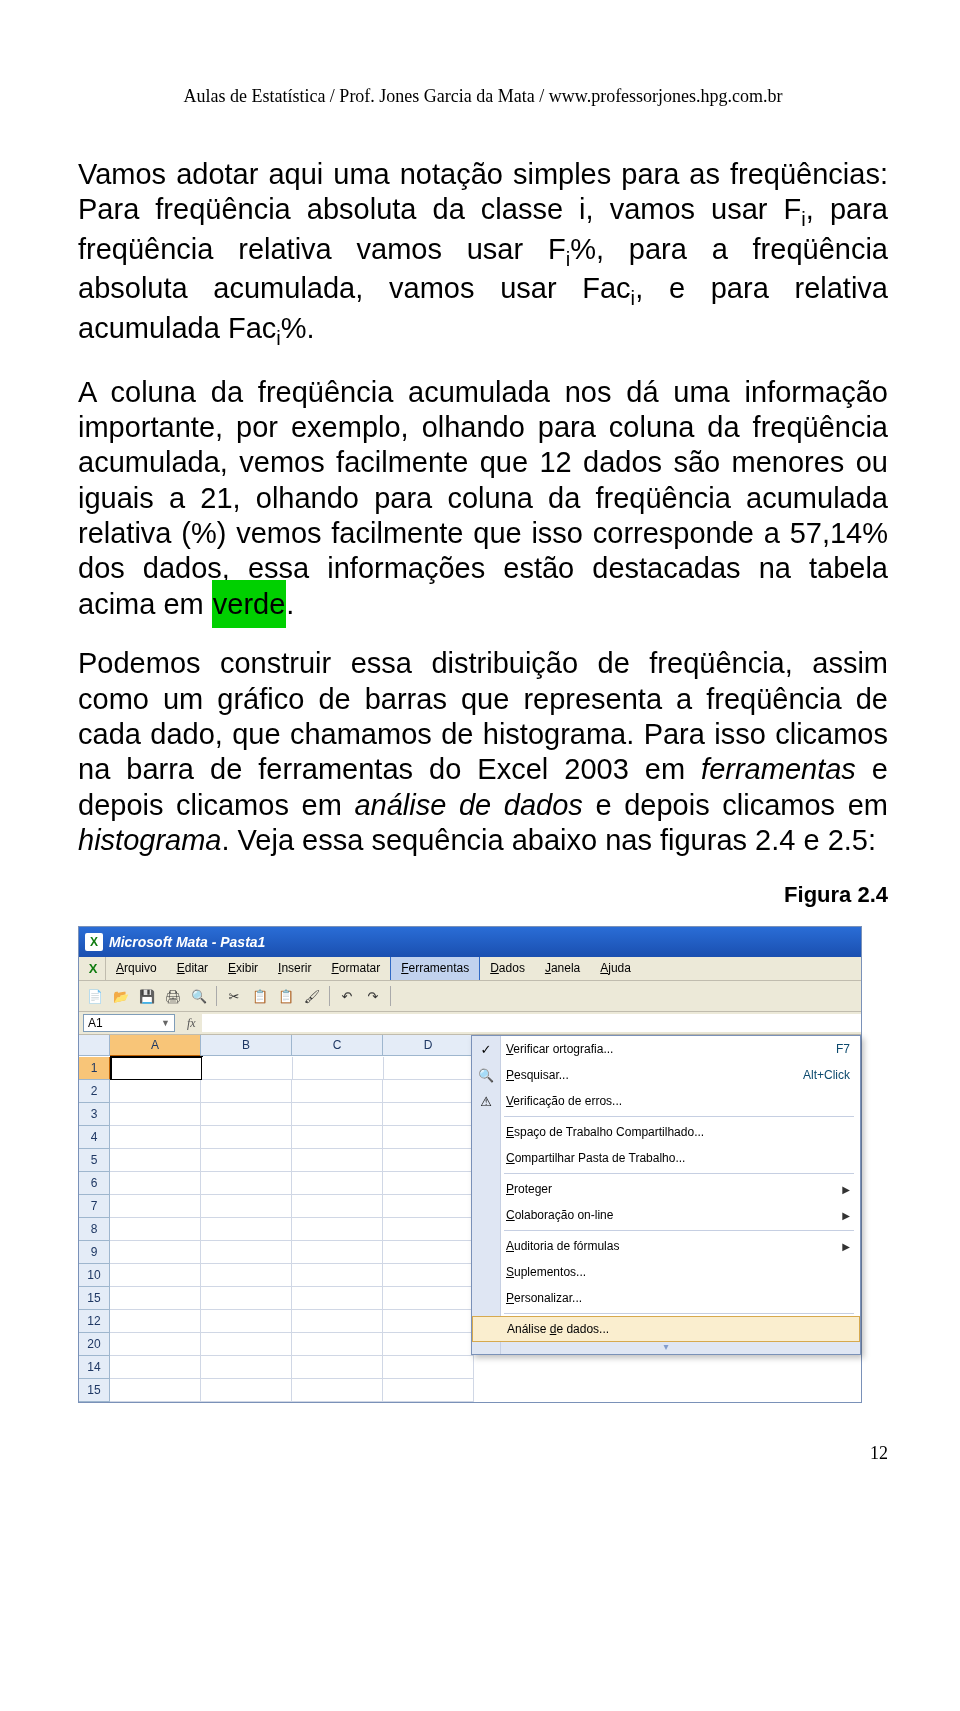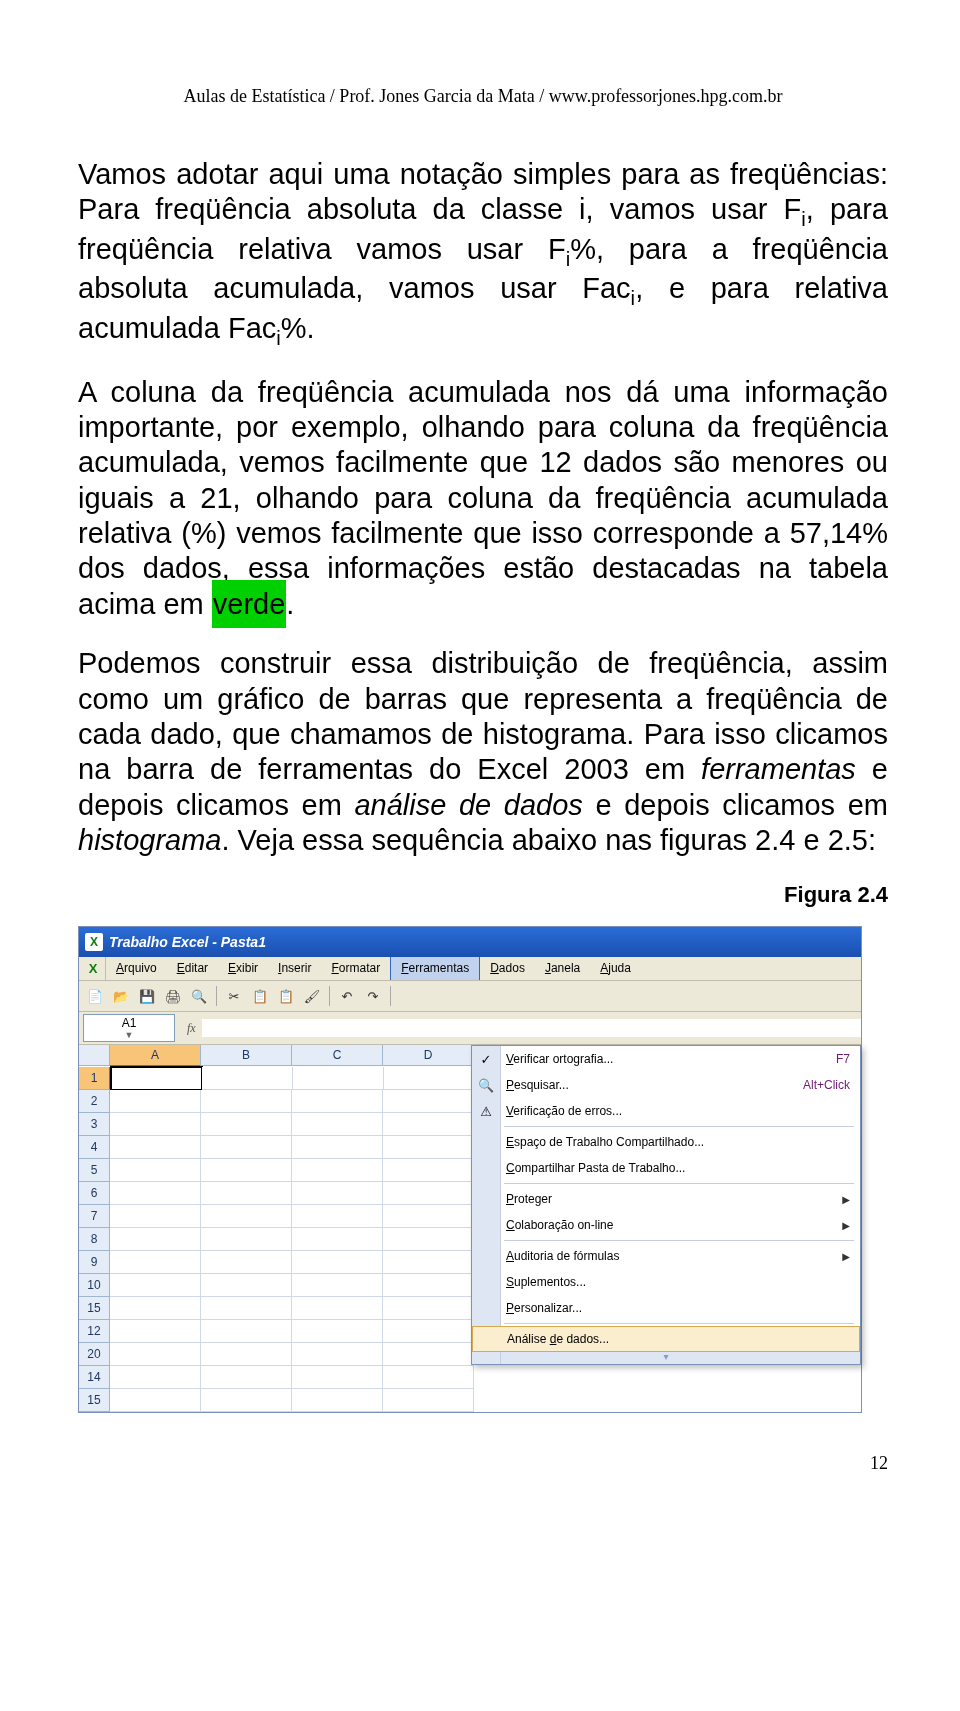--- a/index.html
+++ b/index.html
@@ -138,21 +138,20 @@
   }
   .namebox {
     width: 82px;
     background: #fff;
     border: 1px solid #7f9db9;
     margin: 2px 4px;
     padding: 1px 4px;
     display: flex;
     justify-content: space-between;
     align-items: center;
-    flex-direction: column;
   }
   .namebox .dd {
     font-size: 9px; color: #666;
   }
   .fx {
     font-style: italic;
     font-family: Georgia, serif;
     margin: 0 6px 0 8px;
     color:#555;
   }
@@ -238,21 +237,21 @@
     position: relative;
     display: flex;
     align-items: center;
     justify-content: space-between;
     height: 26px;
     padding-left: 34px;
     padding-right: 10px;
     cursor: default;
   }
   .ditem u { text-decoration: underline; }
-  .ditem .shortcut { color:#701a75; }
+  .ditem .shortcut { color:#0c4a6e; }
   .ditem .sub-arrow { font-size: 10px; color: #333; }
   .ditem.hover {
     background: #faeecf;
     border: 1px solid #d6a94e;
     height: 24px;
   }
   .dsep {
     margin: 2px 6px 2px 32px;
     border-top: 1px solid #c6cfe2;
     height: 0;
@@ -290,21 +289,21 @@
   <p class="body">
     <span>Podemos construir essa distribuição de freqüência, assim como um gráfico de barras que representa a freqüência de cada dado, que chamamos de histograma. Para isso clicamos na barra de ferramentas do Excel 2003 em </span><em class="it">ferramentas</em><span> e depois clicamos em </span><em class="it">análise de dados</em><span> e depois clicamos em </span><em class="it">histograma</em><span>. Veja essa sequência abaixo nas figuras 2.4 e 2.5:</span>
   </p>
 
   <div class="fig-label">Figura 2.4</div>
 
   <div class="excel">
 
     <div class="titlebar">
       <span class="xicon">X</span>
-      <span>Trabalho Excel - Pasta1</span>
+      <span>Microsoft Mata - Pasta1</span>
     </div>
 
     <div class="menubar">
       <div class="sys-icon">X</div>
 
     <div class="mitem"><u>A</u>rquivo</div>
         <div class="mitem"><u>E</u>ditar</div>
         <div class="mitem"><u>E</u>xibir</div>
         <div class="mitem"><u>I</u>nserir</div>
         <div class="mitem"><u>F</u>ormatar</div>

